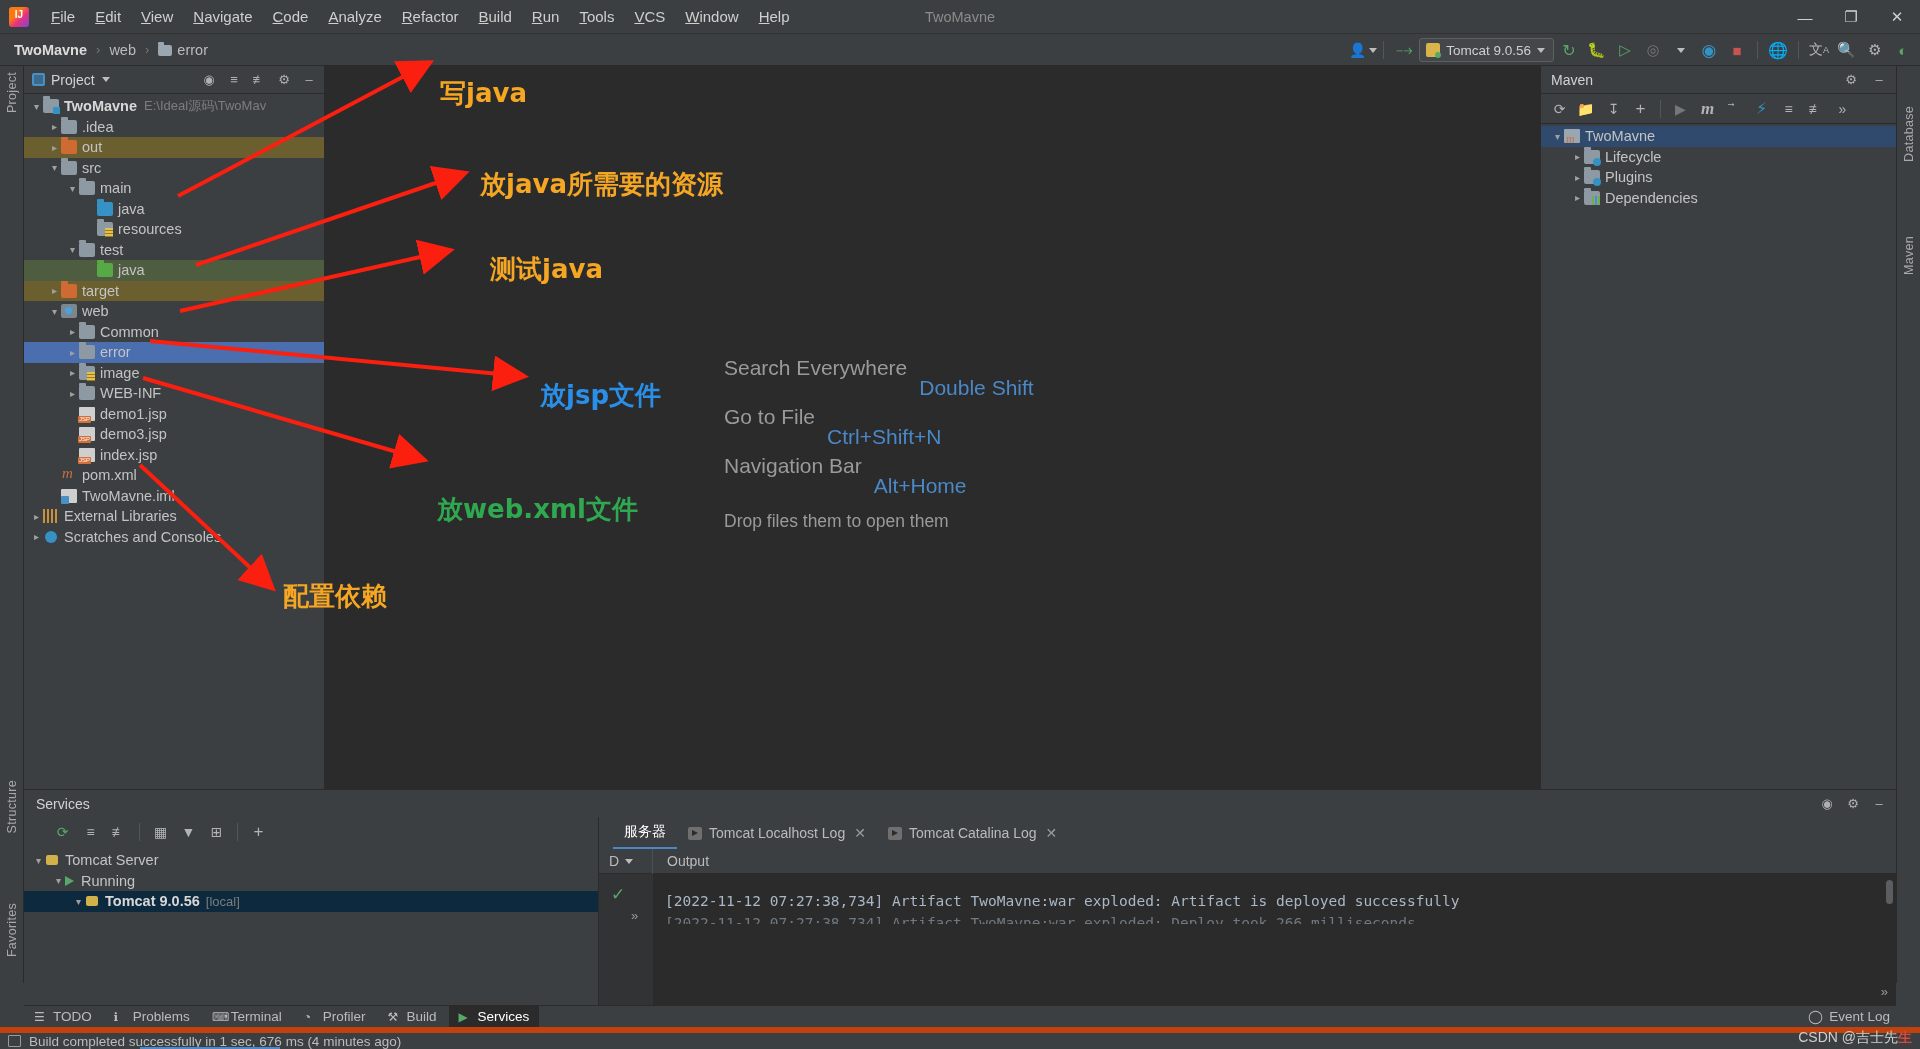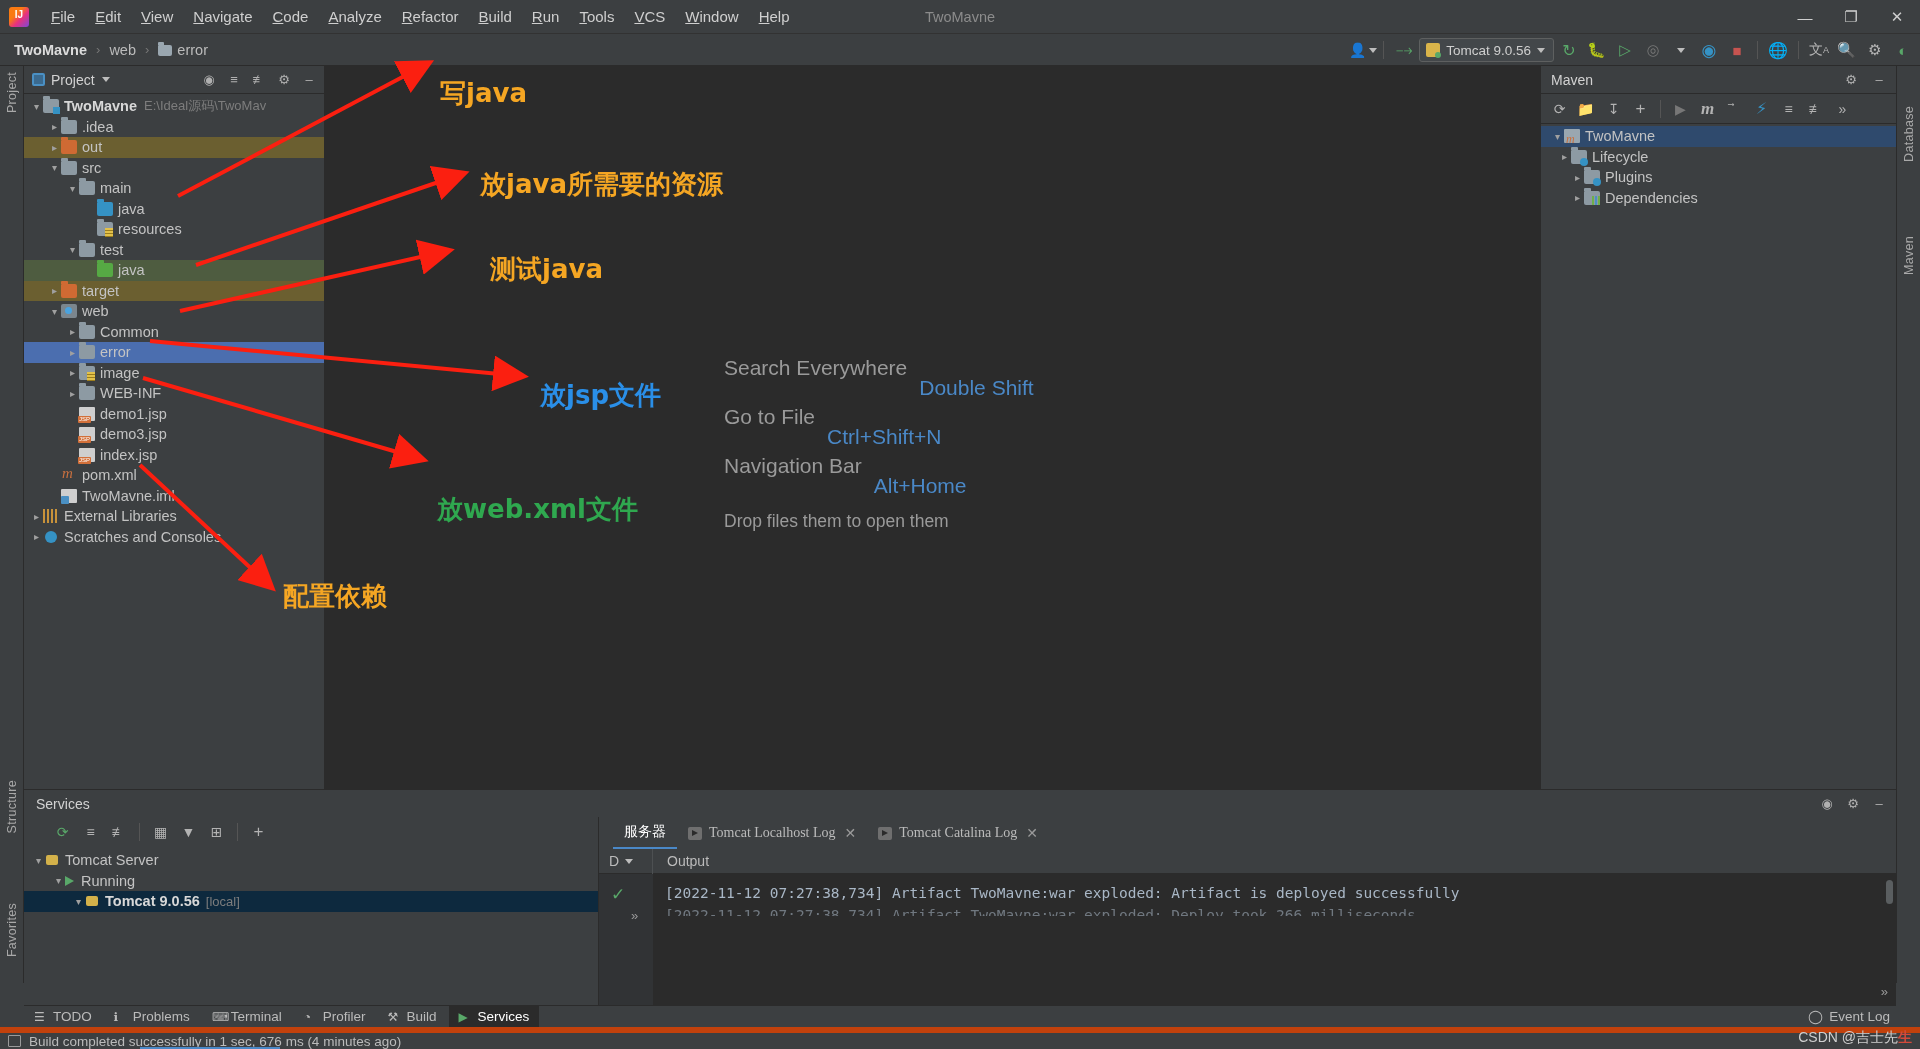--- a/index.html
+++ b/index.html
@@ -242,41 +242,41 @@
   .srow.sel { background:#0d293e; }
   .cat-ico { width:15px;height:13px;margin-right:5px;flex:0 0 15px;position:relative; }
   .cat-ico::after{content:"";position:absolute;left:1px;top:1px;width:12px;height:10px;
     background:#d3b14a;border-radius:2px;}
   .play-ico { width:0;height:0;border-left:9px solid #59a869;
     border-top:5.5px solid transparent;border-bottom:5.5px solid transparent;margin-right:7px;}
   .svc-right { flex:1; display:flex; flex-direction:column; }
   .svc-tabs { height:32px; display:flex; align-items:center; gap:0px;
     padding-left:14px; }
   .svc-tab { font-size:14px; color:#bbbbbb; padding:6px 11px; display:flex;
-    align-items:center; gap:7px; position:relative;font-family:Liberation Serif, serif; }
+    align-items:center; gap:7px; position:relative; }
   .svc-tab.active { color:#ffffff; border-bottom:2px solid #4a88c7; }
   .run-ico { width:14px;height:13px;background:#6f6f6f;border-radius:2px;
     position:relative;flex:0 0 14px;}
   .run-ico::after{content:"";position:absolute;left:4px;top:3px;width:0;height:0;
     border-left:6px solid #2b2b2b;border-top:3.5px solid transparent;
     border-bottom:3.5px solid transparent;}
   .x-ico { color:#9a9a9a; font-size:14px; margin-left:2px; }
   .out-head { height:25px; display:flex; align-items:center; font-size:14px;
     color:#bbbbbb; background:#3c3f41; border-bottom:1px solid #2b2b2b; }
   .out-head .cell1 { width:54px; display:flex; align-items:center; gap:6px;
     padding-left:10px; border-right:1px solid #4d5052; height:25px; }
   .out-head .cell2 { padding-left:14px; }
   .console { flex:1; background:#2b2b2b; position:relative; overflow:hidden;
     display:flex; }
   .console-gutter { width:54px; background:#313335; position:relative; }
   .check { position:absolute; left:12px; top:10px; color:#59a869; font-size:17px; }
   .gutter-more { position:absolute; left:32px; top:34px; color:#9a9a9a; font-size:13px; }
   .console-text { flex:1; padding:8px 0 0 12px;
     font-family:"DejaVu Sans Mono","Liberation Mono",monospace;
-    font-size:14.5px; color:#a9b7c6; line-height:22px; }
+    font-size:14.5px; color:#a9b7c6; line-height:22px;margin-top:8px; }
   .vscroll { position:absolute; right:3px; top:6px; width:7px; height:24px;
     background:#5a5e60; border-radius:4px; }
   .chev-right { position:absolute; right:8px; bottom:6px; color:#9a9a9a; font-size:13px;}
 
   
   .bottom-tabs {
     position:absolute; left:24px; right:24px; bottom:22px; height:22px;
     background:#3c3f41; display:flex; align-items:center; gap:2px;
     border-top:1px solid #2b2b2b;
   }
@@ -545,21 +545,21 @@
       <div class="mtb">≡</div>
       <div class="mtb">≢</div>
       <div class="mtb">»</div>
     </div>
     <div class="mtree" id="maven-tree">
         <div class="mrow sel" style="padding-left: 10px;">
           <span class="arrow open"></span>
           <span class="ico mpom"></span>
           <span class="label">TwoMavne</span>
         </div>
-        <div class="mrow" style="padding-left: 17px;">
+        <div class="mrow" style="padding-left: 30px;">
           <span class="arrow closed"></span>
           <span class="ico cfgfolder"></span>
           <span class="label">Lifecycle</span>
         </div>
         <div class="mrow" style="padding-left: 30px;">
           <span class="arrow closed"></span>
           <span class="ico cfgfolder"></span>
           <span class="label">Plugins</span>
         </div>
         <div class="mrow" style="padding-left: 30px;">

